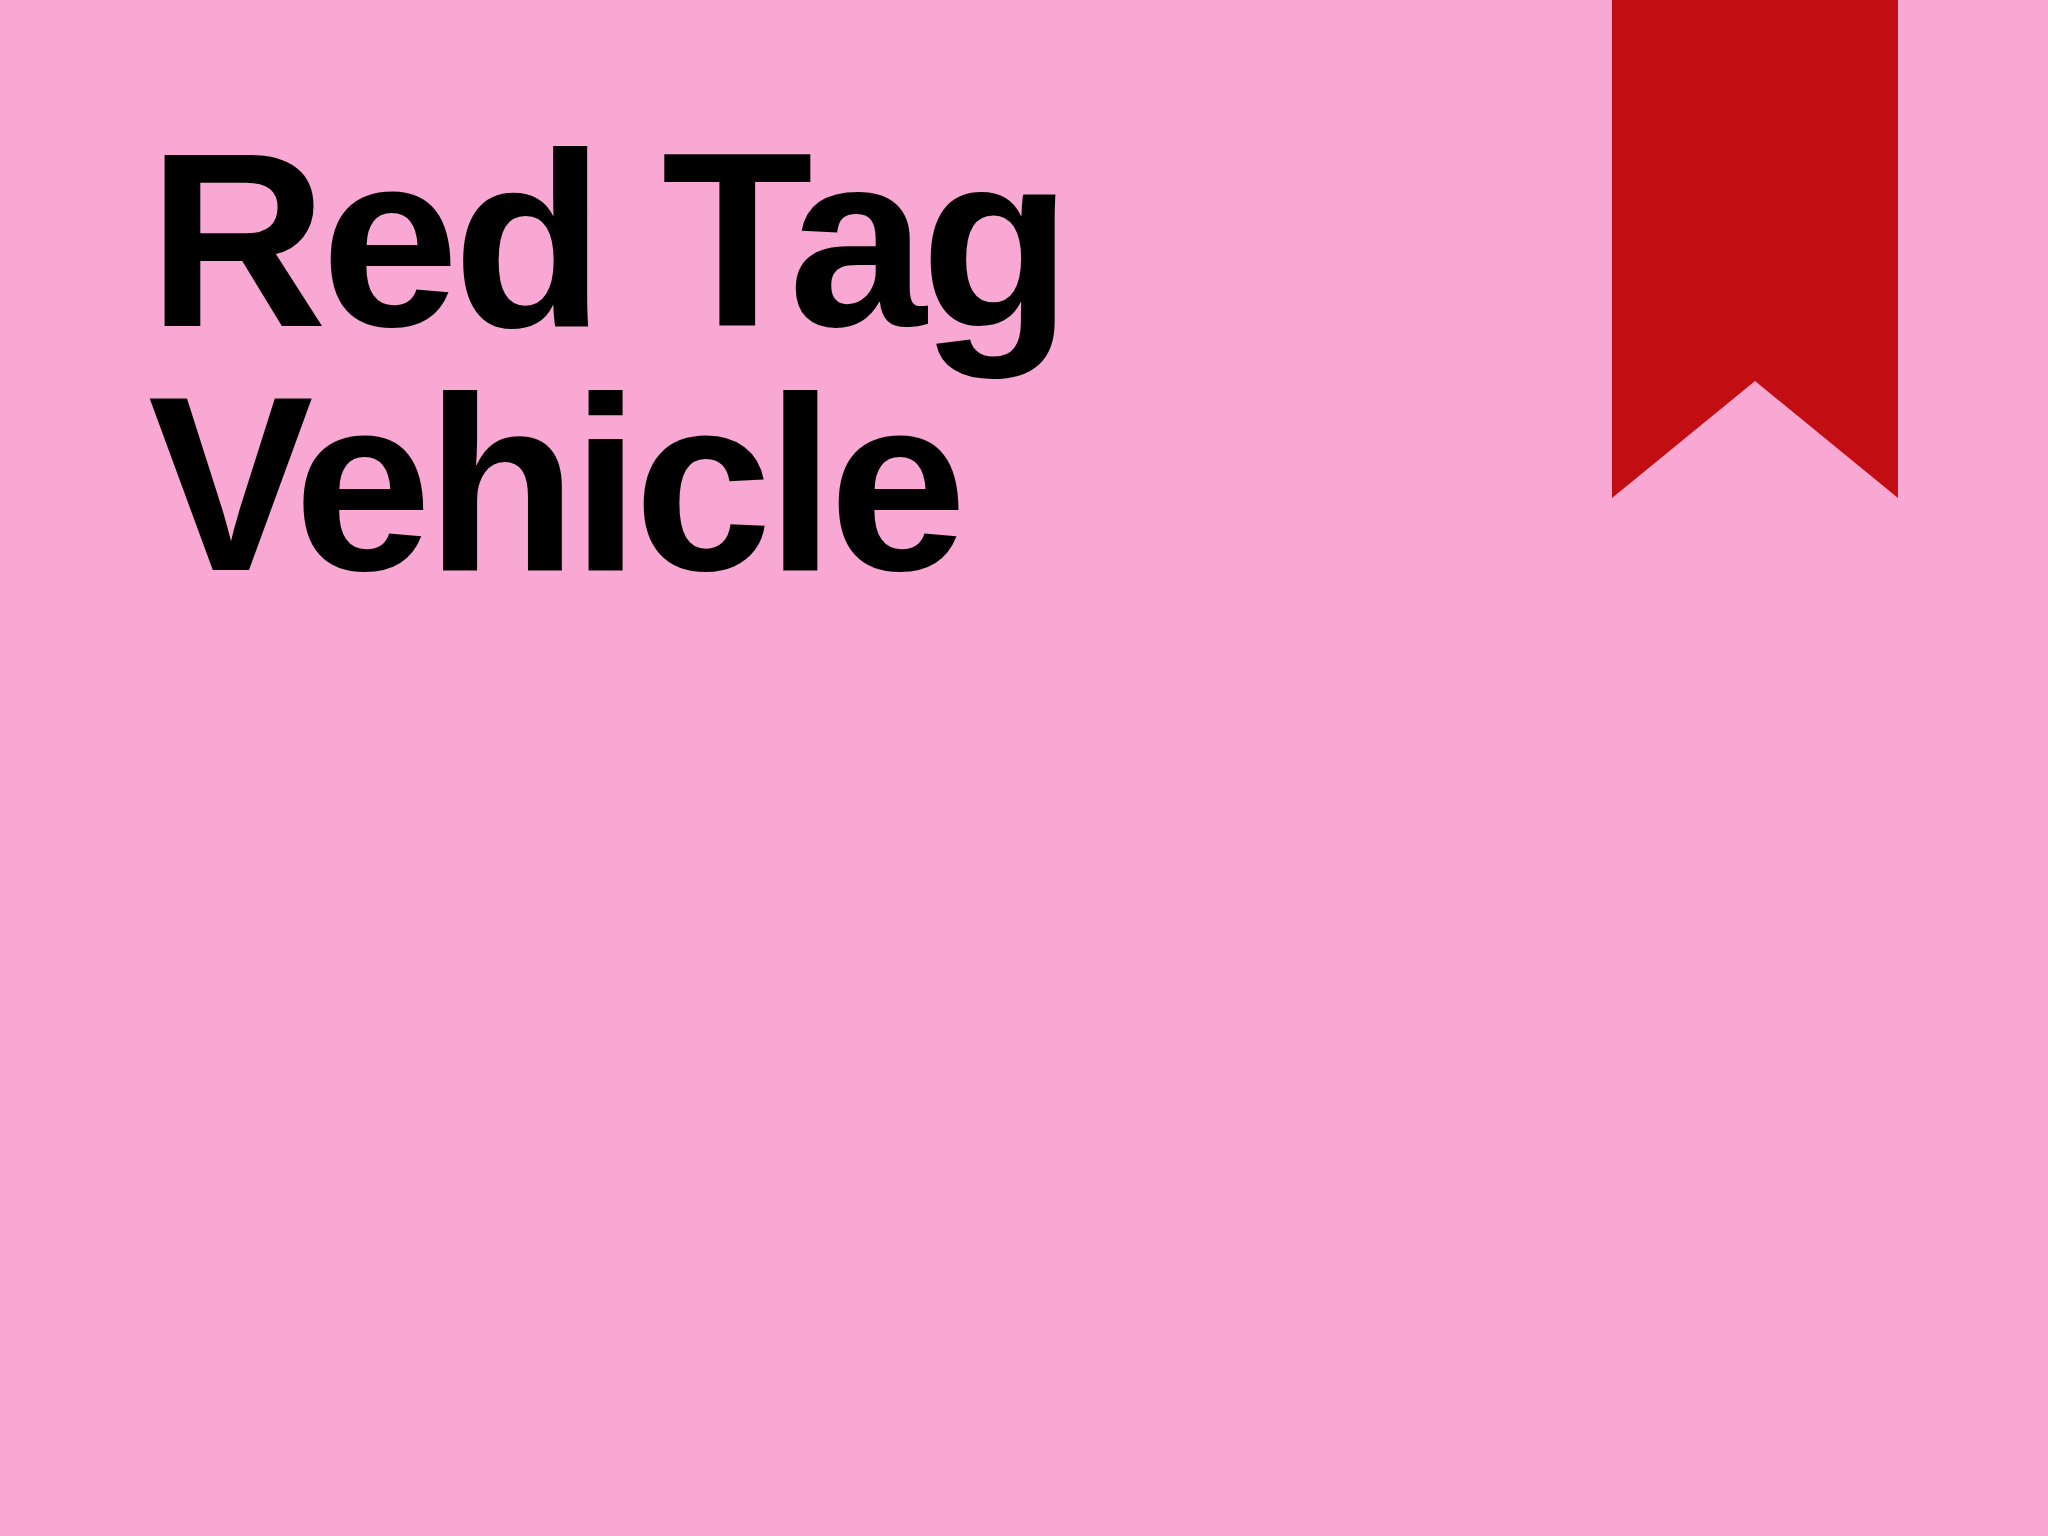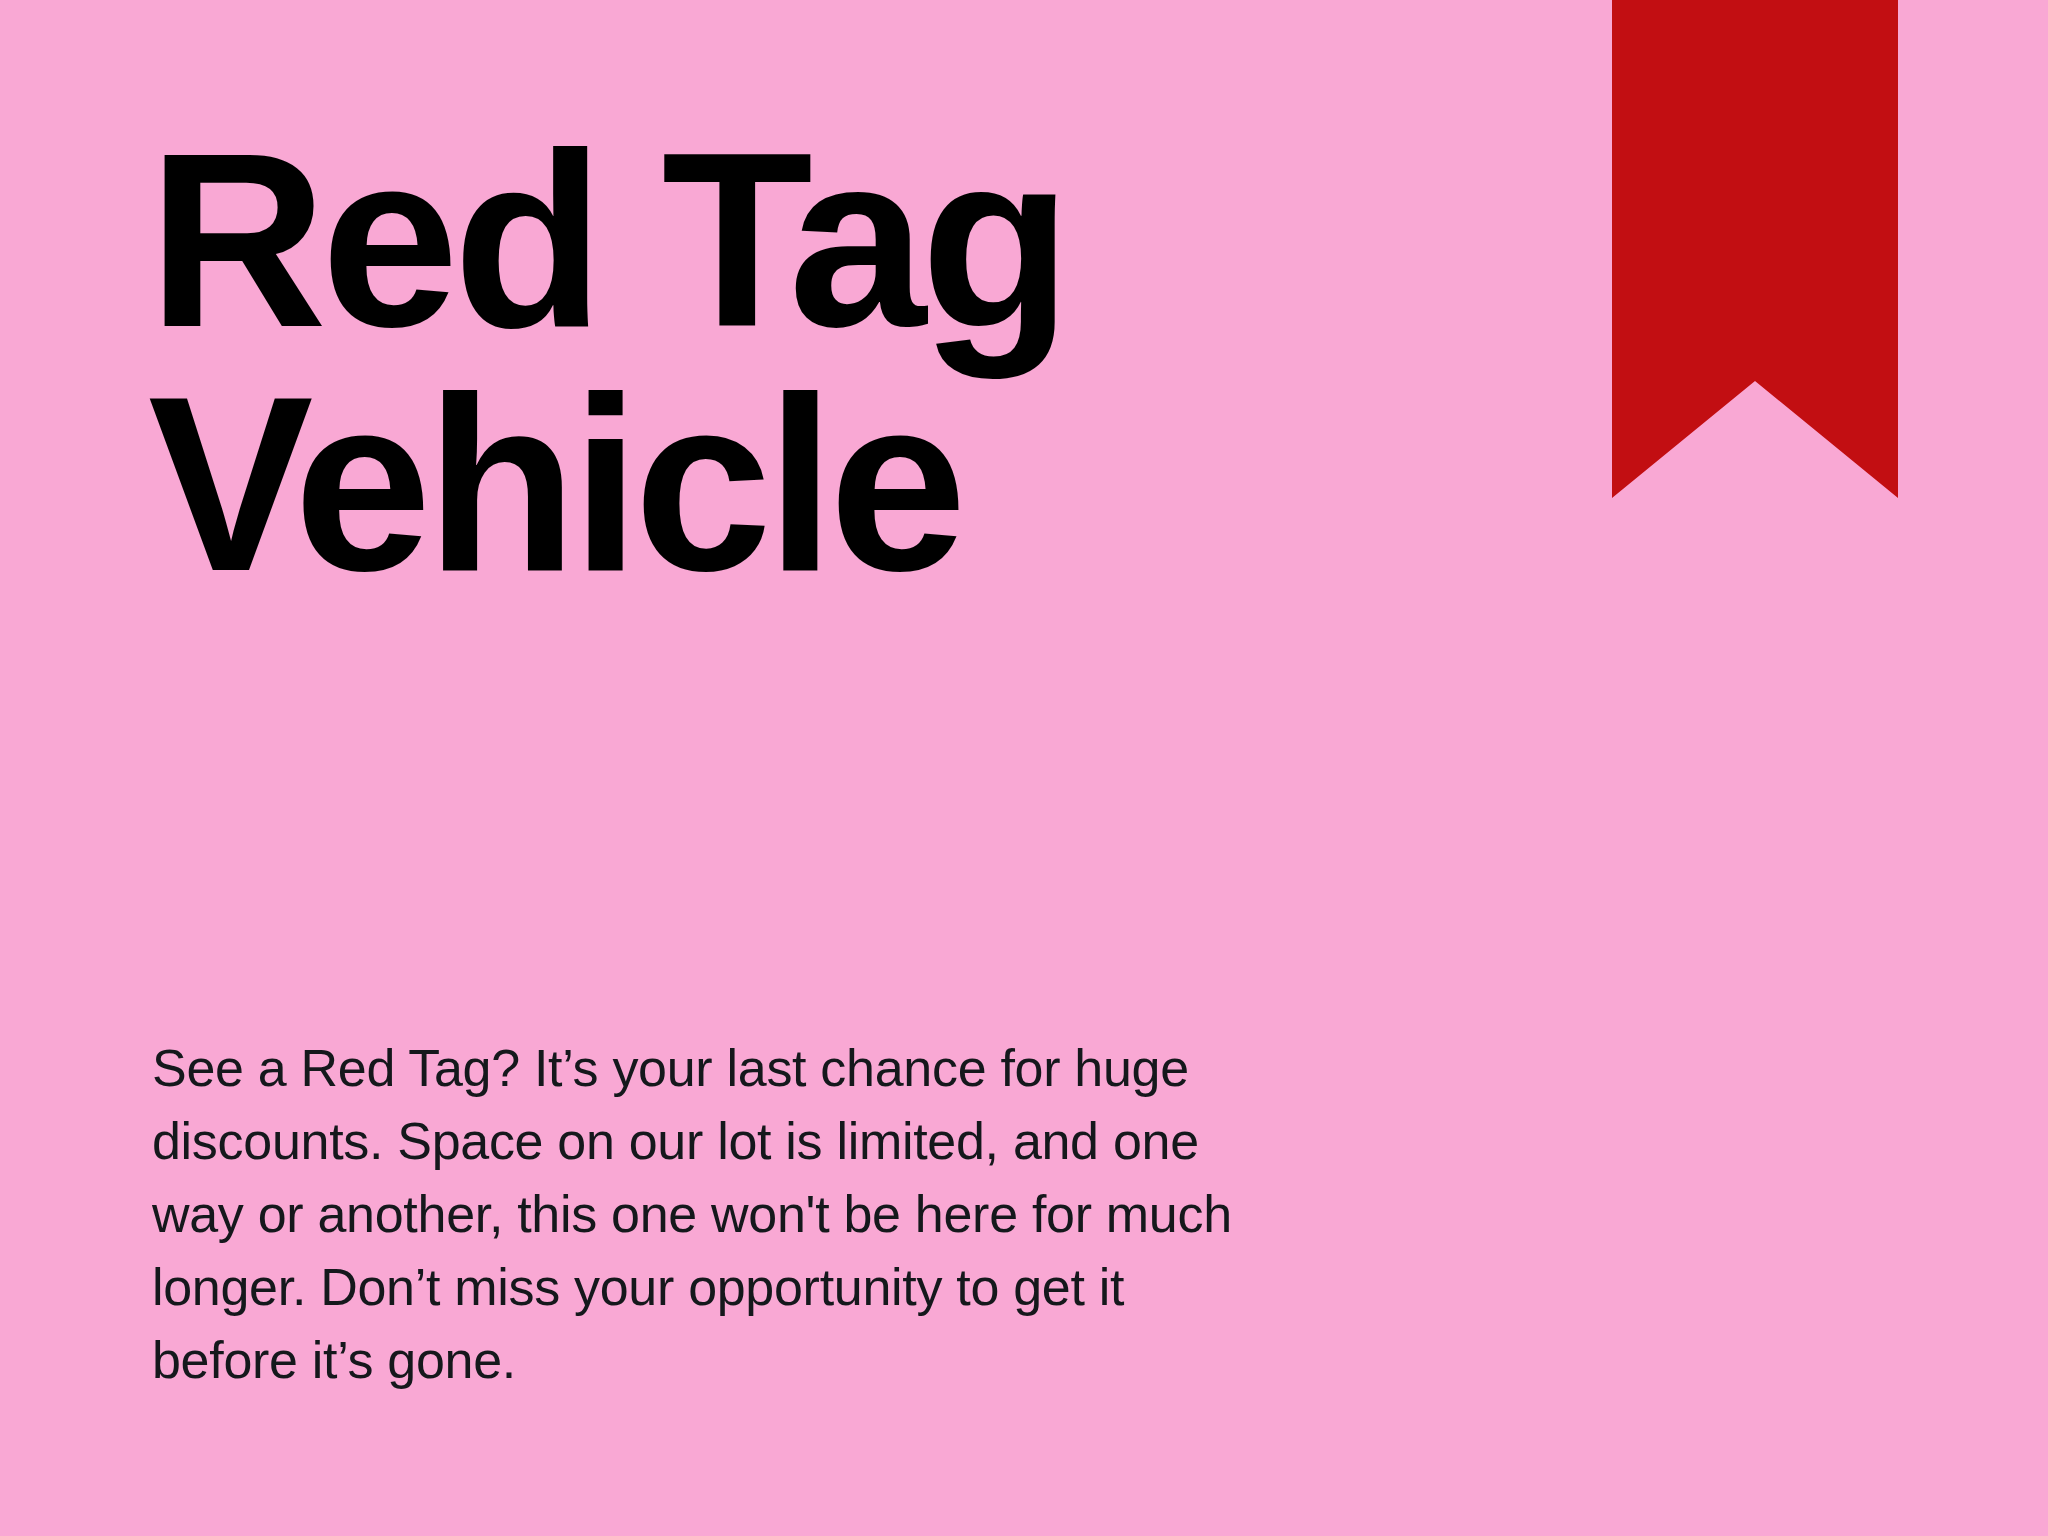--- a/index.html
+++ b/index.html
@@ -79,15 +79,14 @@
 <body>
 
 <div class="canvas">
 
   <div class="ribbon"></div>
 
   <h1 class="headline">Red Tag
 Vehicle</h1>
 
 
-  <p class="body-copy">See a Red Tag? It’s your last chance for huge discounts. Space on our lot is limited, and one way or another, this one won't be here for much longer. Don’t miss your opportunity to get it before it’s gone.</p>
 
 </div>
 
 </body></html>

